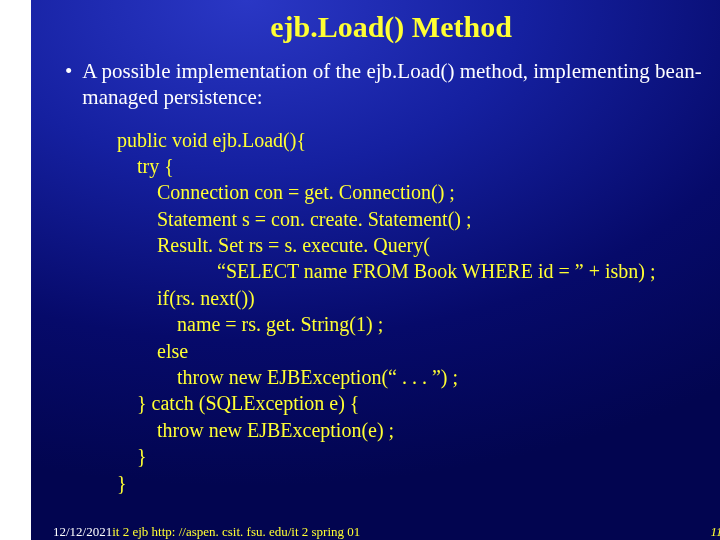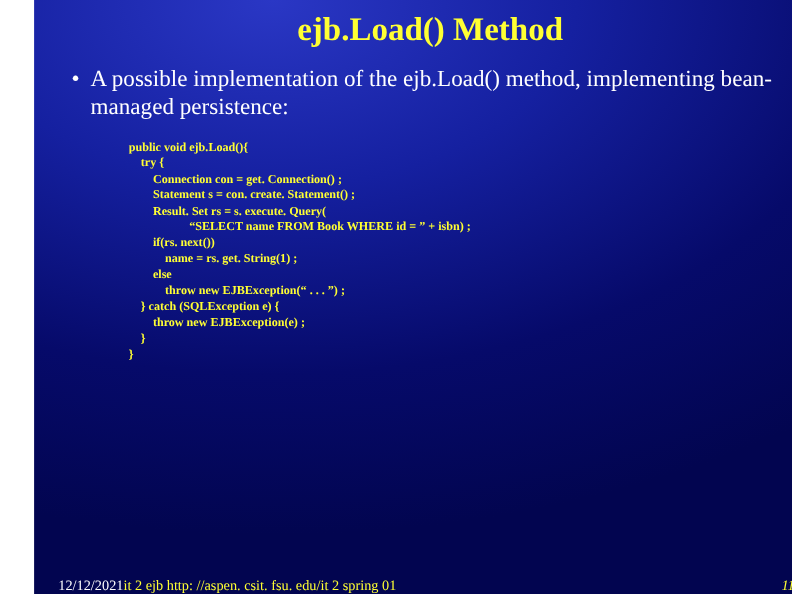--- a/index.html
+++ b/index.html
@@ -33,22 +33,22 @@
     color: #ffffff;
     font-size: 21px;
     line-height: 1.25;
   }
   .bullet-dot {
     padding: 0 10px 0 4px;
     font-size: 21px;
   }
   .code-block {
     color: #ffff33;
-    font-weight: bold;
-    font-size: 11px;
+    font-weight: normal;
+    font-size: 20px;
     line-height: 1.32;
     white-space: pre;
     padding: 16px 0 0 56px;
   }
   .footer {
     position: absolute;
     bottom: 0;
     left: 0;
     width: 720px;
     display: flex;

